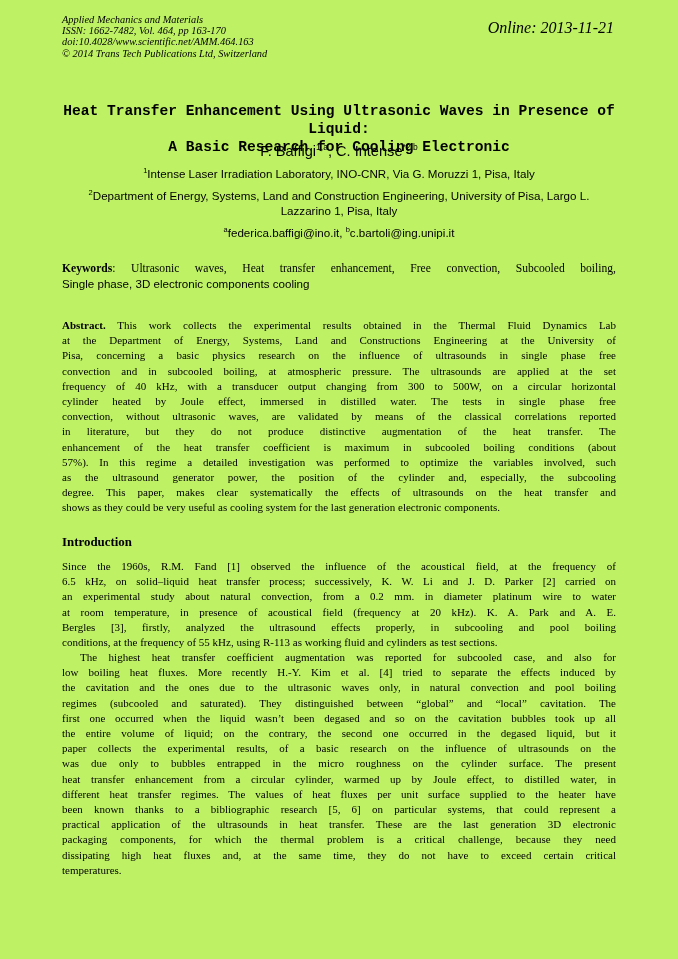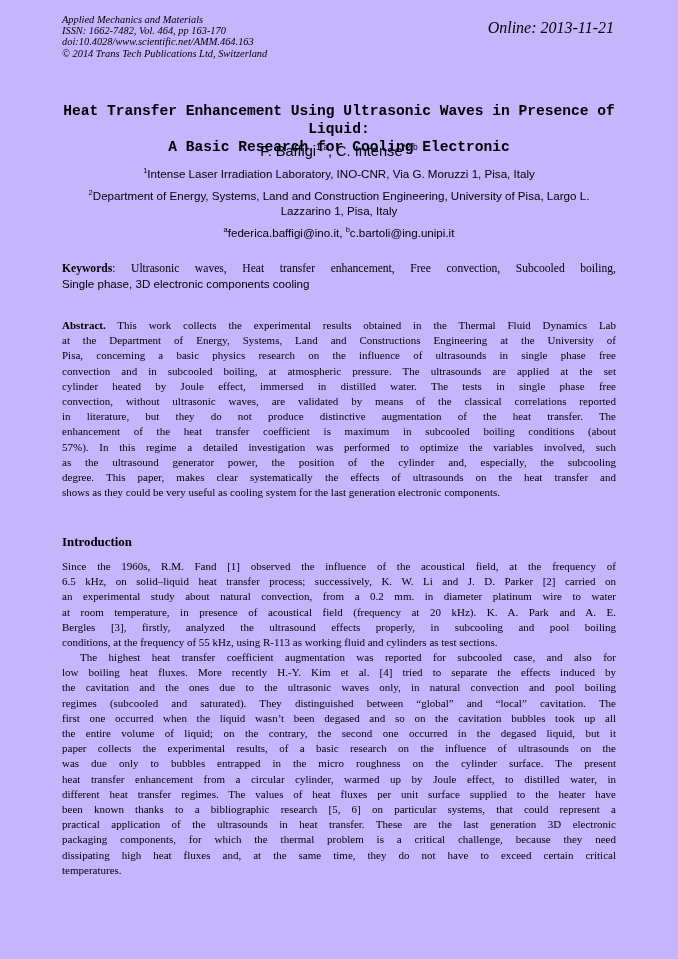--- a/index.html
+++ b/index.html
@@ -1,17 +1,17 @@
 <!DOCTYPE html>
 <html><head>
 <meta charset="utf-8">
 <style>
   html, body { margin: 0; padding: 0; background: #ffffff; }
   body { width: 678px; height: 959px; position: relative; overflow: hidden; color: #000; }
-  .page { position: absolute; left: 0; top: 0; width: 678px; height: 959px; background: #c4b5fd; }
+  .page { position: absolute; left: 0; top: 0; width: 678px; height: 959px; background: #bef264; }
 
   .hdr { position: absolute; left: 62px; top: 14px; font-family: "Liberation Serif", serif; font-style: italic; font-size: 10.4px; line-height: 11.2px; }
   .hdr div { white-space: nowrap; }
   .online { position: absolute; right: 64px; top: 22px; font-family: "Liberation Serif", serif; font-style: italic; font-size: 16px; line-height: 11.2px; white-space: nowrap; }
 
   .title { position: absolute; left: 62px; width: 554px; top: 82px; text-align: center; font-family: Liberation Mono, monospace; font-weight: bold; font-size: 14.6px; line-height: 18px; margin-top: 20px; }
   .title div { white-space: nowrap; }
 
   .authors { position: absolute; left: 62px; width: 554px; top: 143px; text-align: center; font-family: "Liberation Sans", sans-serif; font-size: 14.6px; line-height: 17px; white-space: nowrap; }
   .sup { font-size: 8.5px; vertical-align: super; line-height: 0; }
@@ -70,20 +70,21 @@
   <div class="keywords">
     <span class="kwline" style="white-space: normal; height: auto; overflow: hidden; font-family: Liberation Serif, serif;"><span class="kwlabel">Keywords</span><span>: Ultrasonic waves, Heat transfer enhancement, Free convection, Subcooled boiling,</span></span>
     <span class="kwline last">Single phase, 3D electronic components cooling</span>
   </div>
 
   <div class="body" style="top:318px;">
     <span class="ln" style="white-space: normal; height: auto; overflow: hidden;"><span class="bold">Abstract.</span><span> This work collects the experimental results obtained in the Thermal Fluid Dynamics Lab</span></span>
     <span class="ln" style="white-space: normal; height: auto; overflow: hidden;">at the Department of Energy, Systems, Land and Constructions Engineering at the University of</span>
     <span class="ln" style="white-space: normal; height: auto; overflow: hidden;">Pisa, concerning a basic physics research on the influence of ultrasounds in single phase free</span>
     <span class="ln" style="white-space: normal; height: auto; overflow: hidden;">convection and in subcooled boiling, at atmospheric pressure. The ultrasounds are applied at the set</span>
+    <span class="ln" style="white-space: normal; height: auto; overflow: hidden;">frequency of 40 kHz, with a transducer output changing from 300 to 500W, on a circular horizontal</span>
     <span class="ln" style="white-space: normal; height: auto; overflow: hidden;">cylinder heated by Joule effect, immersed in distilled water. The tests in single phase free</span>
     <span class="ln" style="white-space: normal; height: auto; overflow: hidden;">convection, without ultrasonic waves, are validated by means of the classical correlations reported</span>
     <span class="ln" style="white-space: normal; height: auto; overflow: hidden;">in literature, but they do not produce distinctive augmentation of the heat transfer.  The</span>
     <span class="ln" style="white-space: normal; height: auto; overflow: hidden;">enhancement of the heat transfer coefficient is maximum in subcooled boiling conditions (about</span>
     <span class="ln" style="white-space: normal; height: auto; overflow: hidden;">57%). In this regime a detailed investigation was performed to optimize the variables involved, such</span>
     <span class="ln" style="white-space: normal; height: auto; overflow: hidden;">as the ultrasound generator power, the position of the cylinder and, especially, the subcooling</span>
     <span class="ln" style="white-space: normal; height: auto; overflow: hidden;">degree.  This paper, makes clear systematically the effects of ultrasounds on the heat transfer and</span>
     <span class="ln last">shows as they could be very useful as cooling system for the last generation electronic components.</span>
   </div>
 

